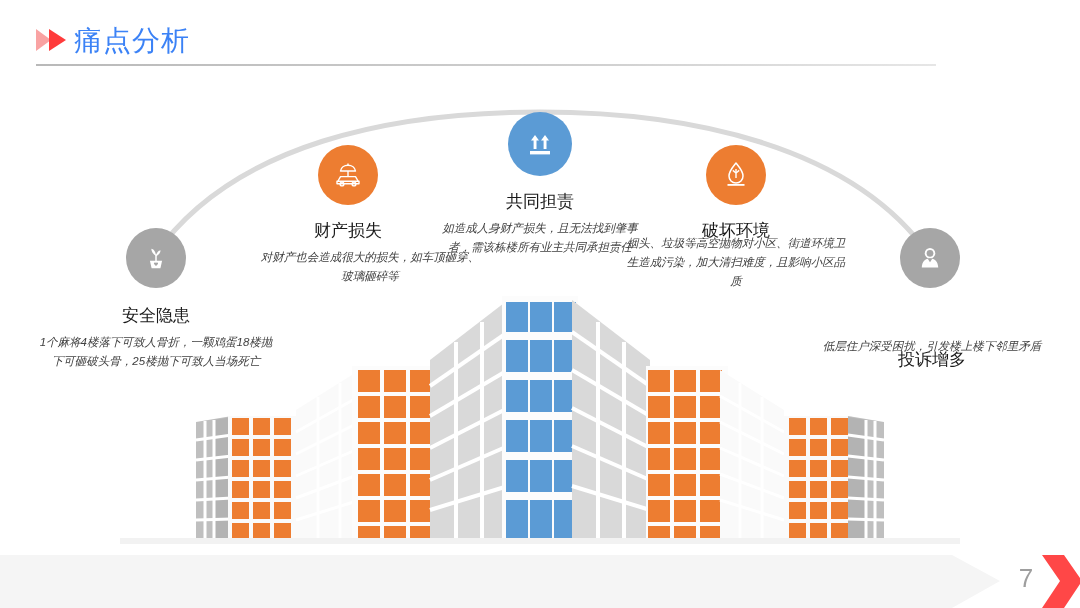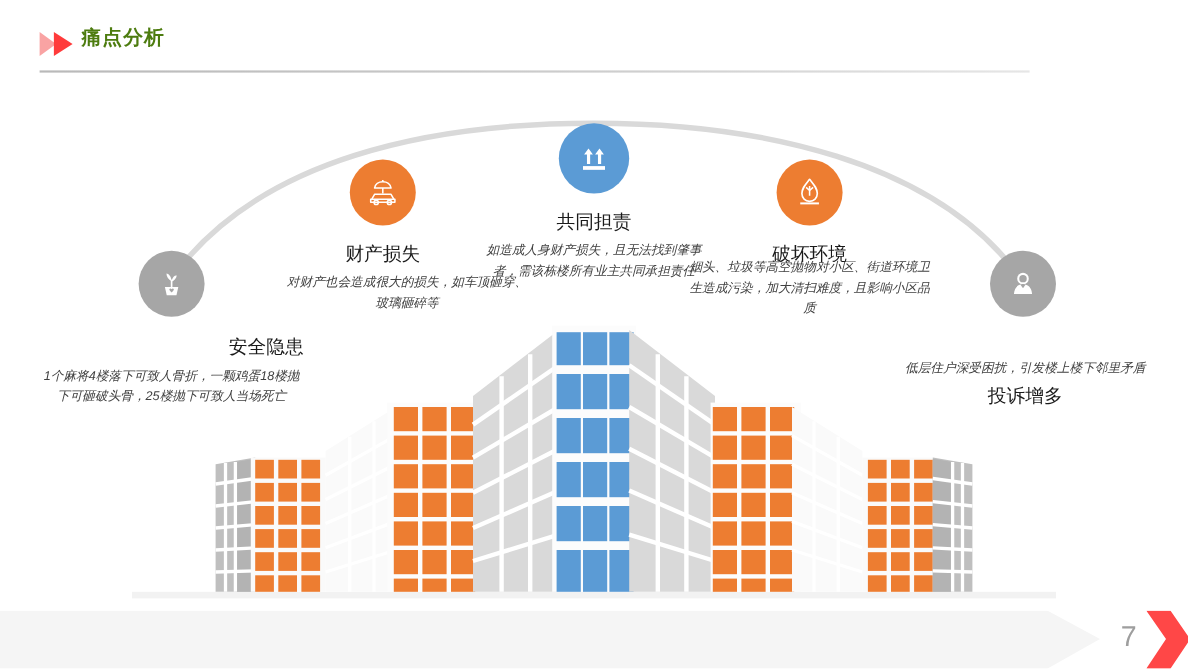--- a/index.html
+++ b/index.html
@@ -44,24 +44,24 @@
     border-left: 15px solid #F9A3A3;
   }
   .arrow-tri.bright {
     left: 13px;
     border-left: 17px solid #FF3B3B;
   }
   .header-title {
     position: absolute;
     left: 74px;
     top: 22px;
-    font-size: 18px;
-    font-weight: bold;
+    font-size: 28px;
+    font-weight: normal;
     letter-spacing: 1px;
-    color: #4d7c0f;
+    color: #3b82f6;
     white-space: nowrap;
   }
   .header-rule {
     position: absolute;
     left: 36px;
     top: 64px;
     width: 900px;
     height: 2px;
     background: linear-gradient(to right, #b9b9b9 0%, #cfcfcf 60%, #e6e6e6 100%);
   }
@@ -103,42 +103,42 @@
     font-size: 11.5px;
     line-height: 1.65;
     color: #404040;
     text-align: center;
     font-style: italic;
   }
 
   
   #node-1 { left: 36px; top: 228px; width: 240px; }
   #node-1 .node-circle { left: 90px; top: 0;  width: 60px; height: 60px; background: #A6A6A6; }
-  #node-1 .node-title  { top: 76px; text-align: right; }
+  #node-1 .node-title  { top: 76px; }
   #node-1 .node-desc   { top: 105px; }
 
   #node-2 { left: 238px; top: 145px; width: 220px; }
   #node-2 .node-circle { left: 80px; top: 0; width: 60px; height: 60px; background: #ED7D31; }
   #node-2 .node-title  { top: 74px; }
   #node-2 .node-desc   { top: 103px; margin-left: 22px; }
 
   #node-3 { left: 440px; top: 112px; width: 200px; }
   #node-3 .node-circle { left: 68px; top: 0; width: 64px; height: 64px; background: #5B9BD5; }
   #node-3 .node-title  { top: 78px; }
   #node-3 .node-desc   { top: 107px; }
 
   #node-4 { left: 626px; top: 145px; width: 220px; }
   #node-4 .node-circle { left: 80px; top: 0; width: 60px; height: 60px; background: #ED7D31; }
   #node-4 .node-title  { top: 74px; }
   #node-4 .node-desc   { top: 89px; }
 
   #node-5 { left: 812px; top: 228px; width: 240px; }
   #node-5 .node-circle { left: 88px; top: 0; width: 60px; height: 60px; background: #A6A6A6; }
   #node-5 .node-title  { top: 76px; margin-top: 44px; }
-  #node-5 .node-desc   { top: 98px; }
+  #node-5 .node-desc   { top: 109px; }
 
   
   .city {
     position: absolute;
     left: 0;
     top: 270px;
     width: 1080px;
     height: 285px;
   }
 

